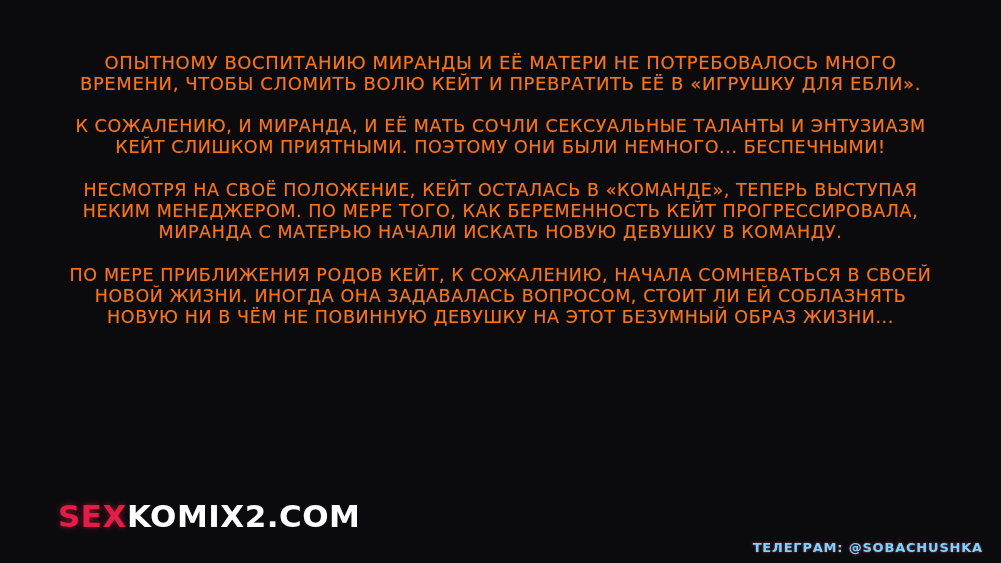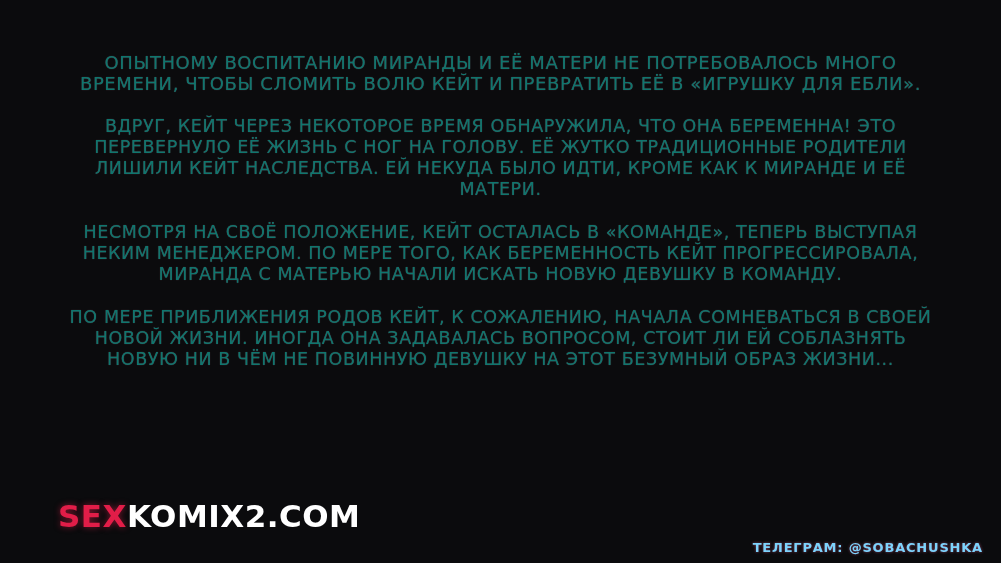--- a/index.html
+++ b/index.html
@@ -22,21 +22,21 @@
   .text-block {
     position: absolute;
     left: 0;
     right: 0;
     top: 52px;
     padding: 0 60px;
     box-sizing: border-box;
     text-align: center;
   }
   .para {
-    color: #0f766e;
+    color: #f97316;
     font-family: "DejaVu Sans", sans-serif;
     font-size: 17.5px;
     line-height: 21px;
     letter-spacing: 0.6px;
     font-weight: 500;
     text-transform: uppercase;
     margin: 0 0 22px 0;
     text-shadow: 0 0 1px rgba(255,180,210,0.35);
   }
   .para.p1 { font-size: 18px; }
@@ -75,21 +75,21 @@
     text-shadow: 0 0 3px rgba(255,120,180,0.5);
   }
 </style>
 </head>
 <body>
 
 <div id="page">
 
   <div class="text-block">
     <p class="para p1">Опытному воспитанию Миранды и её матери не потребовалось много времени, чтобы сломить волю Кейт и превратить её в «игрушку для ебли».</p>
-    <p class="para">Вдруг, Кейт через некоторое время обнаружила, что она беременна! Это перевернуло её жизнь с ног на голову. Её жутко традиционные родители лишили Кейт наследства. Ей некуда было идти, кроме как к Миранде и её матери.</p>
+    <p class="para">К сожалению, и Миранда, и её мать сочли сексуальные таланты и энтузиазм Кейт слишком приятными. Поэтому они были немного... беспечными!</p>
     <p class="para">Несмотря на своё положение, Кейт осталась в «команде», теперь выступая неким менеджером. По мере того, как беременность Кейт прогрессировала, Миранда с матерью начали искать новую девушку в команду.</p>
     <p class="para last">По мере приближения родов Кейт, к сожалению, начала сомневаться в своей новой жизни. Иногда она задавалась вопросом, стоит ли ей соблазнять новую ни в чём не повинную девушку на этот безумный образ жизни...</p>
   </div>
 
   <div class="logo">
     <span class="sex">SEX</span><span class="komix">KOMIX2.COM</span>
   </div>
 
   <div class="telegram">ТЕЛЕГРАМ: @SOBACHUSHKA</div>
 

